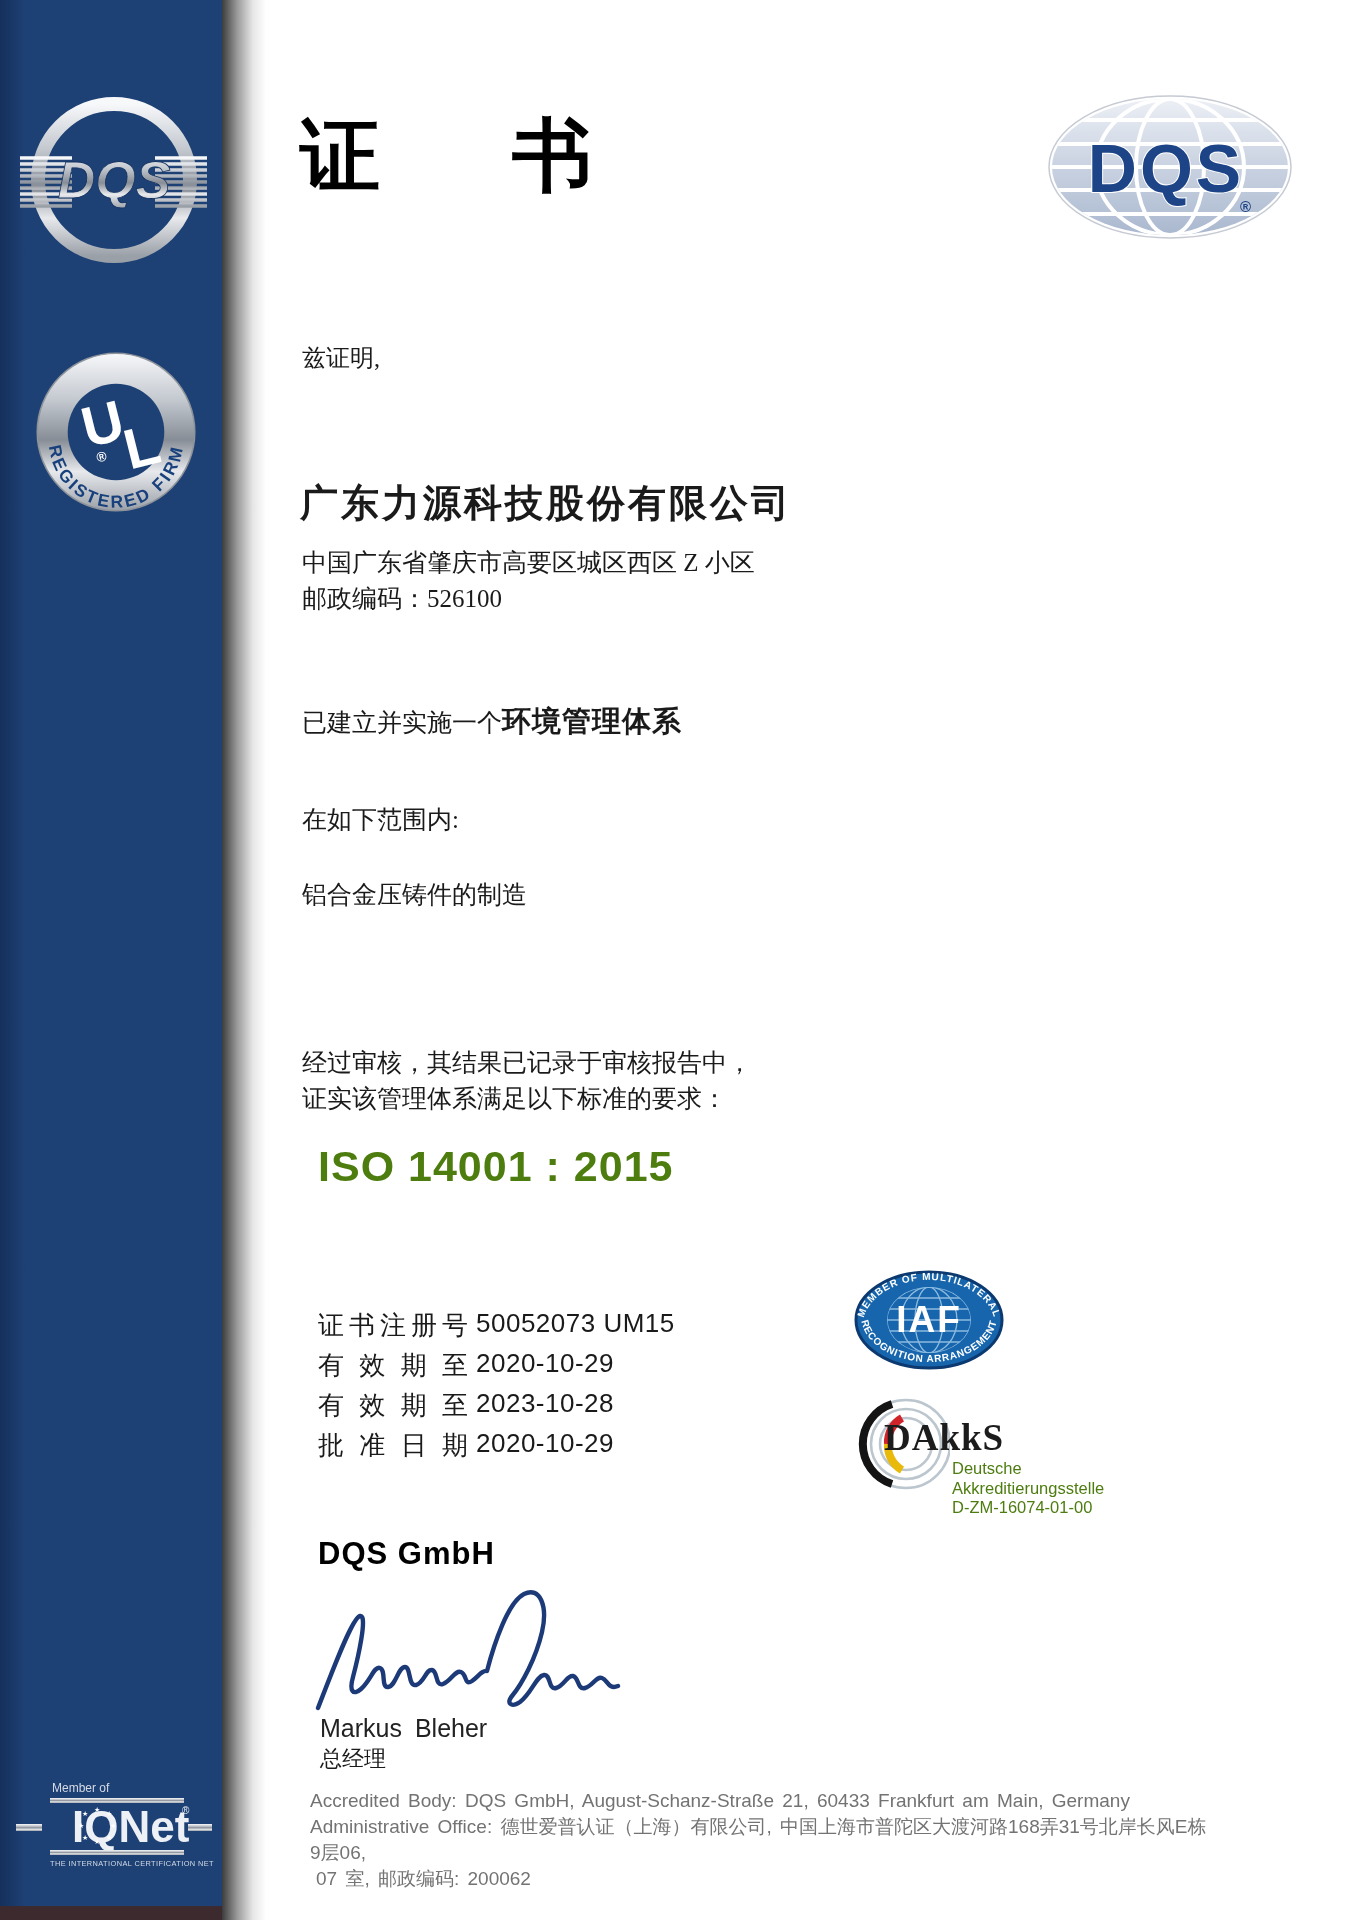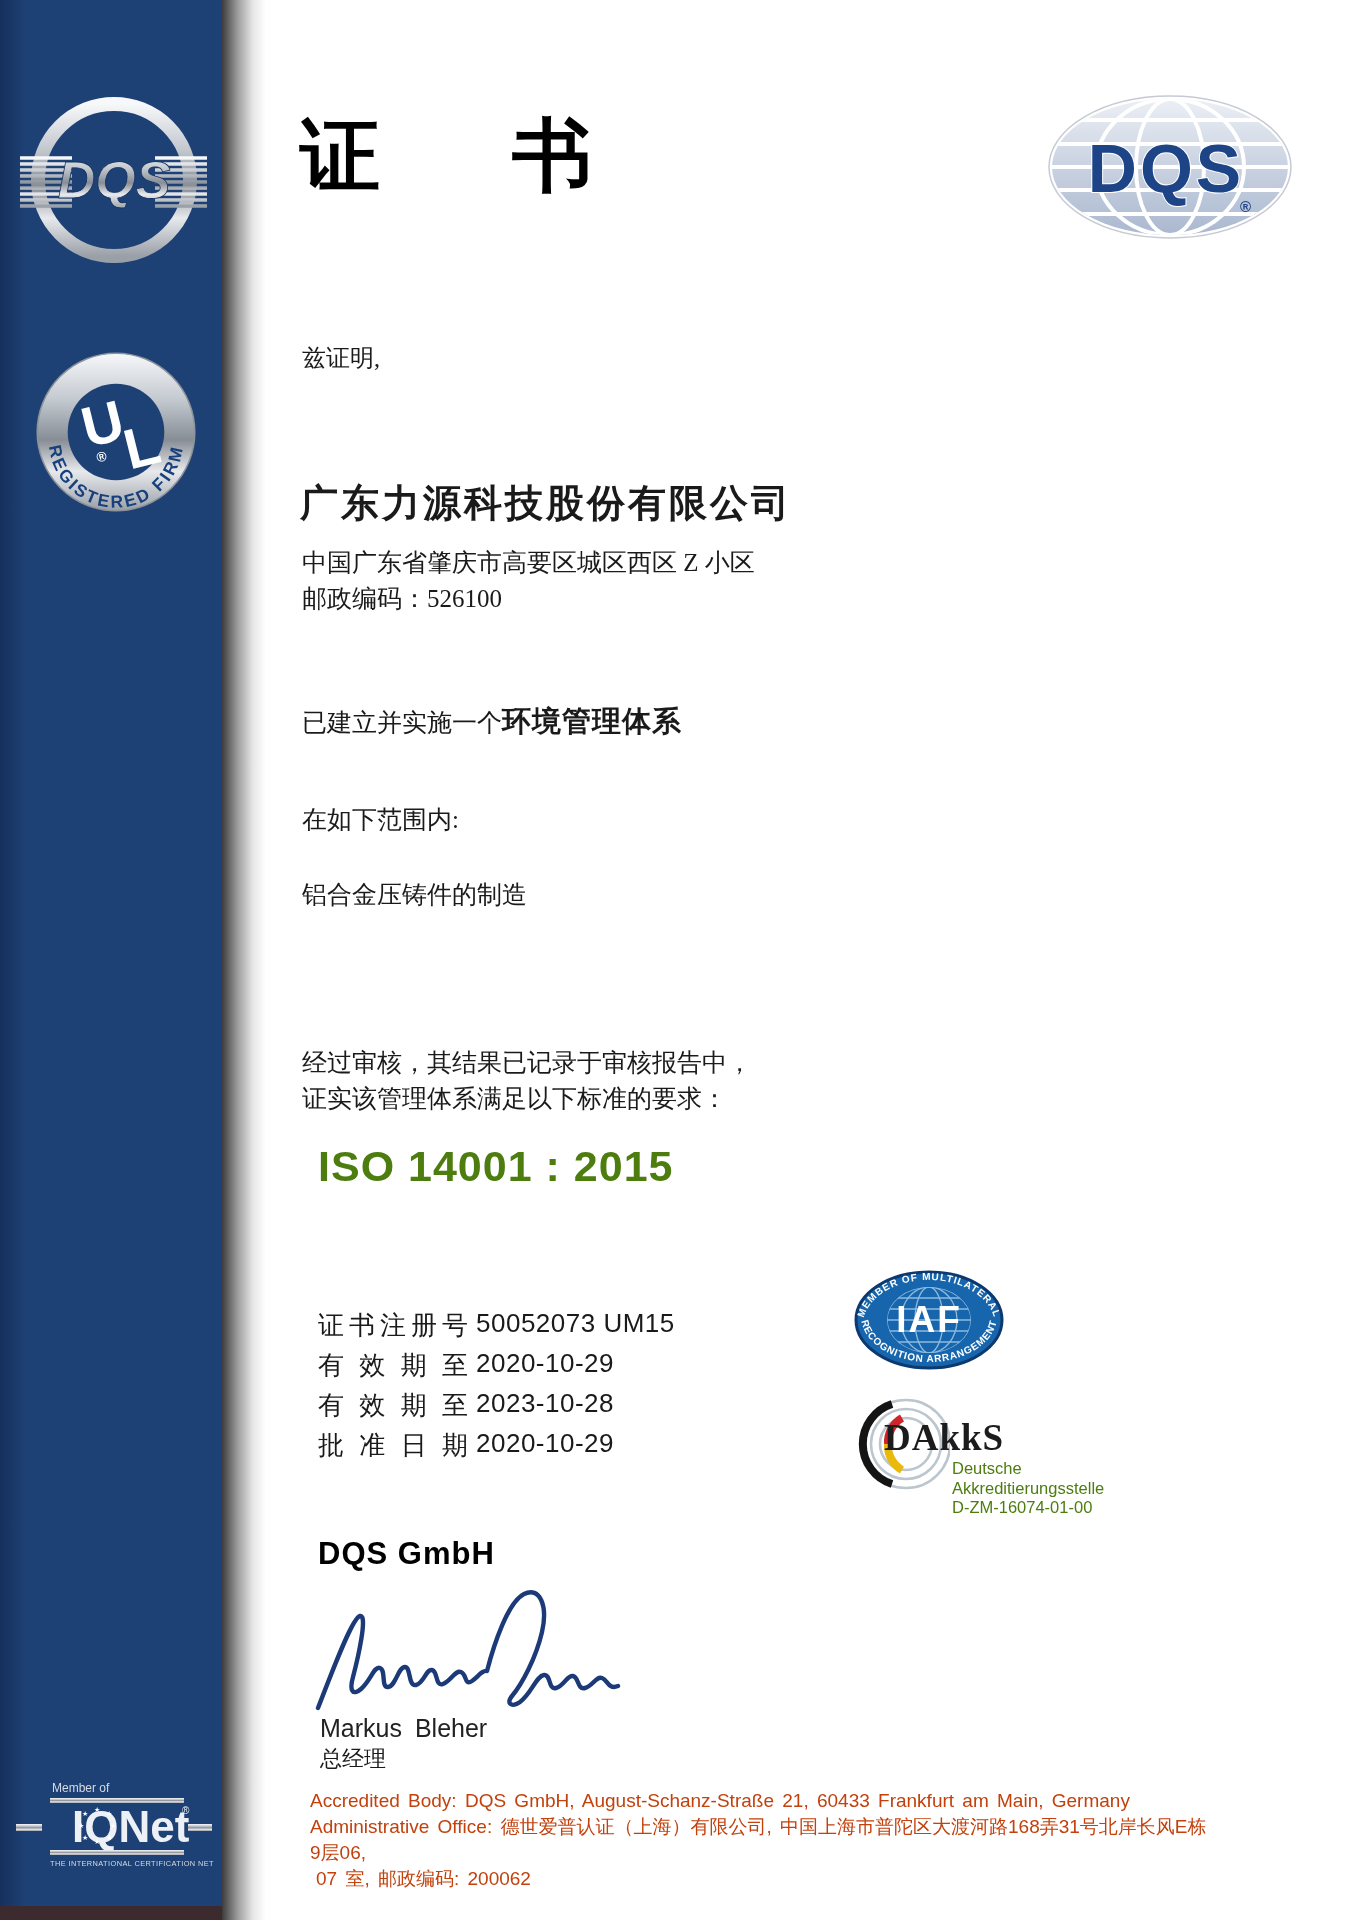--- a/index.html
+++ b/index.html
@@ -37,21 +37,21 @@
   .details{left:318px;top:1308px;width:420px;}
   .details .row{display:flex;height:40px;align-items:flex-start;}
   .details .lbl{width:150px;font-size:26px;text-align:justify;text-align-last:justify;
     font-family:"Liberation Serif","DejaVu Serif",serif;}
   .details .val{margin-left:8px;font-size:26px;letter-spacing:0.5px;}
 
   .t-org{left:318px;top:1536px;font-size:31px;font-weight:700;letter-spacing:1px;color:#000;}
   .t-signer{left:320px;top:1714px;font-size:25px;word-spacing:6px;color:#222;}
   .t-role{left:320px;top:1744px;font-size:22px;}
 
-  .footer{left:310px;top:1788px;width:900px;font-size:19px;color:#c2410c;}
+  .footer{left:310px;top:1788px;width:900px;font-size:19px;color:#737373;}
   .footer div{line-height:26px;word-spacing:3px;}
   .footer .indent{padding-left:6px;}
 
   
   .dakks-name{left:868px;top:1416px;font-size:37px;font-weight:600;color:#1c1c1c;
     font-family:"Liberation Serif","DejaVu Serif",serif;letter-spacing:1px;margin-left:16px;}
   .dakks-sub{left:952px;top:1459px;font-size:16.5px;color:#4d7c0f;line-height:19.5px;}
 </style>
 </head>
 <body>

